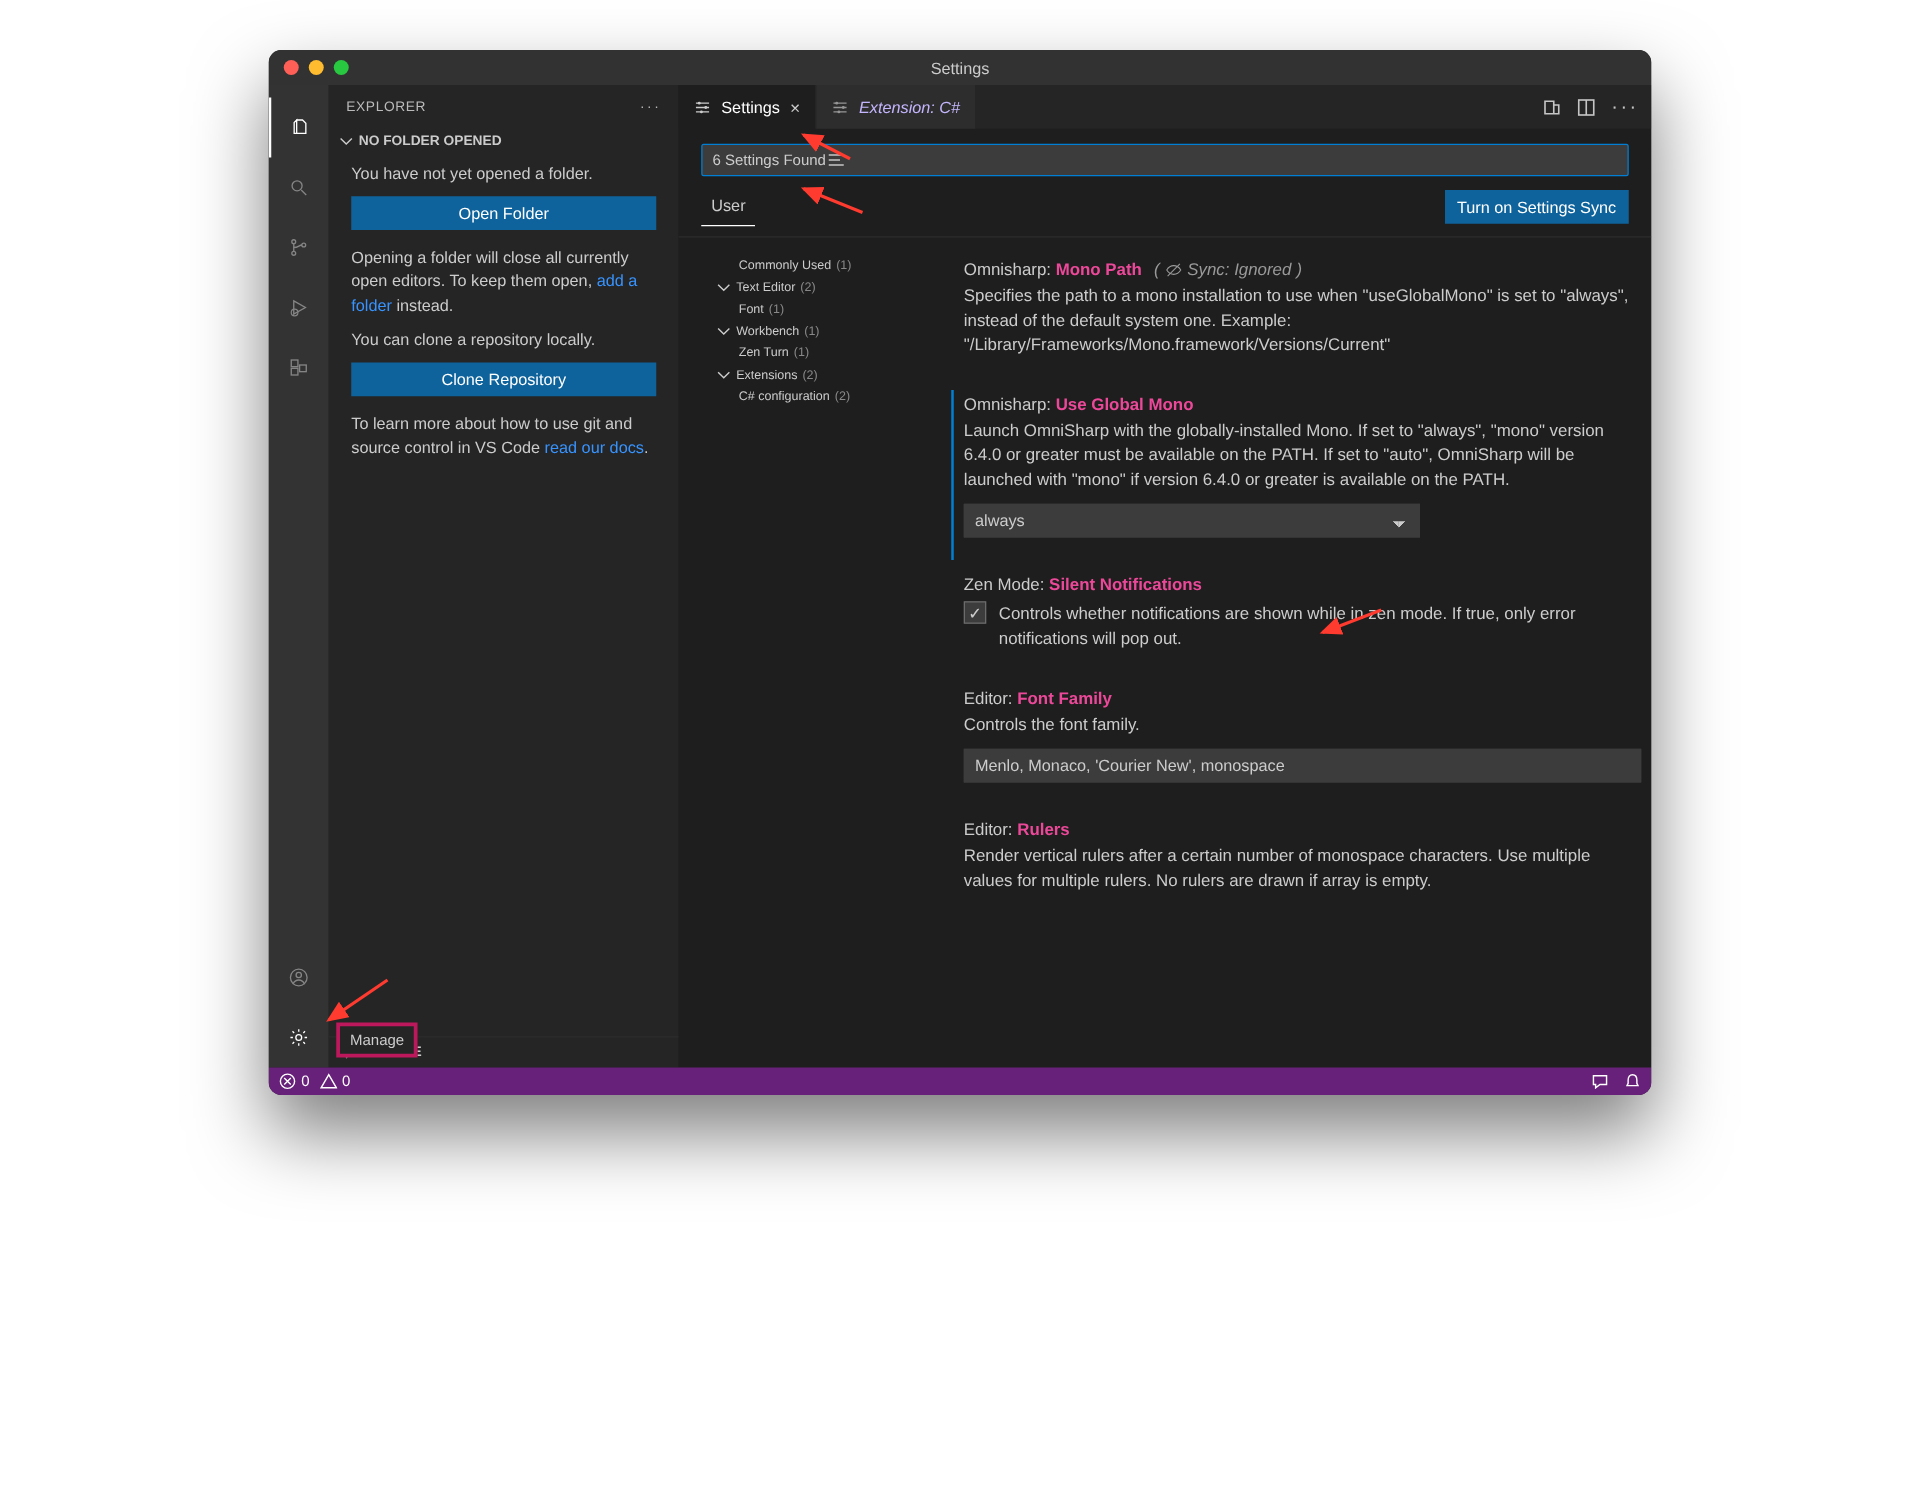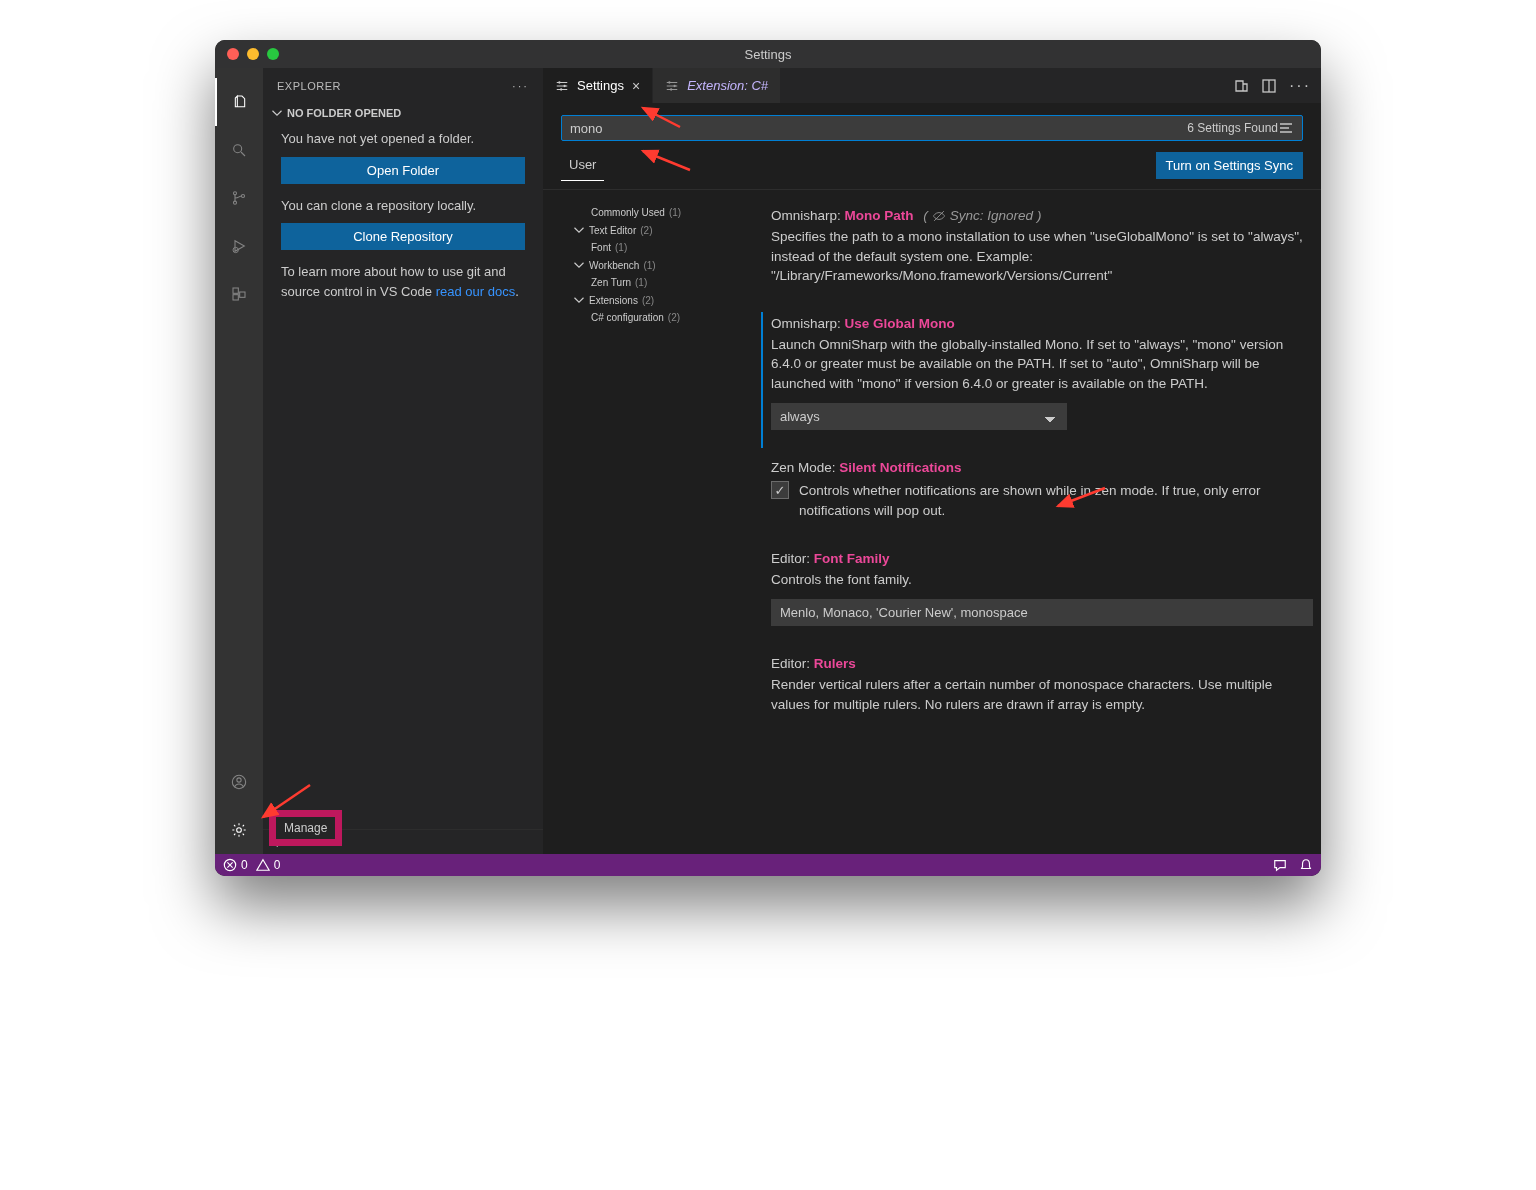--- a/index.html
+++ b/index.html
@@ -98,34 +98,34 @@
   .setting-title{ color:#e7e7e7; }
   .setting-title .scope{color:#ccc; font-weight:400;}
   .setting-title .key{color:#ec4899; font-weight:700;}
   .setting-desc{ color:#ccc; margin-top:4px; line-height:1.45;}
   .setting-action{ margin-top:10px;}
   .edit-link{ color:#ccc; text-decoration:underline; cursor:pointer;}
   .ignored{ color:#999; font-style:italic; display:inline-flex; align-items:center; gap:4px; margin-left:6px;}
   select.combo, input.textbox{
     background:#3c3c3c; color:#ccc; border:1px solid #3c3c3c; font-size:13px; padding:5px 8px;
   }
-  select.combo{ width:296px; appearance:none; -webkit-appearance:none; background-image: linear-gradient(45deg, transparent 50%, #ccc 50%), linear-gradient(135deg, #ccc 50%, transparent 50%); background-position: calc(100% - 16px) 13px, calc(100% - 11px) 13px; background-size:5px 5px,5px 5px; background-repeat:no-repeat;}
+  select.combo{ width:365px; appearance:none; -webkit-appearance:none; background-image: linear-gradient(45deg, transparent 50%, #ccc 50%), linear-gradient(135deg, #ccc 50%, transparent 50%); background-position: calc(100% - 16px) 13px, calc(100% - 11px) 13px; background-size:5px 5px,5px 5px; background-repeat:no-repeat;}
   input.textbox{ width:100%; }
   .checkbox-row{ display:flex; align-items:flex-start; gap:10px; margin-top:6px;}
   .cb{ width:18px; height:18px; background:#3c3c3c; border:1px solid #6b6b6b; display:flex; align-items:center; justify-content:center; color:#ccc; font-size:13px; flex-shrink:0;}
   
   .statusbar{ height:22px; background:#68217a; color:#fff; display:flex; align-items:center; font-size:12px; padding:0 8px; gap:8px;}
   .statusbar .sb-right{ margin-left:auto; display:flex; gap:12px; align-items:center;}
   .ic{ width:16px;height:16px; display:inline-block; }
   
   .arrow{ position:absolute; pointer-events:none; }
   .arrow svg{ overflow:visible;}
   
   .tooltip{
-    position:absolute; background:#252526; color:#ccc; border:7px solid #be185d; font-size:12px; padding:4px 8px;
+    position:absolute; background:#252526; color:#ccc; border:3px solid #be185d; font-size:12px; padding:4px 8px;
   }
 </style>
 </head>
 <body>
 
 <div class="window">
 
   <div class="titlebar">
     <div class="traffic">
       <div class="dot red"></div>
@@ -193,20 +193,23 @@
       </div>
       <div class="sidebar-section-head">
         <svg width="12" height="12" viewBox="0 0 16 16">
             <path d="M2 5l6 6 6-6" fill="none" stroke="#ccc" stroke-width="1.5"></path>
           </svg>
         <span>NO FOLDER OPENED</span>
       </div>
       <div class="sidebar-content">
         <p>You have not yet opened a folder.</p>
         <button class="btn">Open Folder</button>
+        <p>
+          <span>Opening a folder will close all currently open editors. To keep them open, </span><span class="link">add a folder</span><span> instead.</span>
+        </p>
         <p>You can clone a repository locally.</p>
         <button class="btn">Clone Repository</button>
         <p>
           <span>To learn more about how to use git and source control in VS Code </span><span class="link">read our docs</span><span>.</span>
         </p>
       </div>
       <div style="flex:1"></div>
       <div class="outline-head">
         <svg width="12" height="12" viewBox="0 0 16 16">
             <path d="M5 2l6 6-6 6" fill="none" stroke="#ccc" stroke-width="1.5"></path>
@@ -243,21 +246,20 @@
           <svg width="16" height="16" viewBox="0 0 16 16">
               <rect x="2" y="2" width="12" height="12" fill="none" stroke="#c5c5c5" stroke-width="1.3"></rect>
               <line x1="8" y1="2" x2="8" y2="14" stroke="#c5c5c5" stroke-width="1.3"></line>
             </svg>
           <span style="letter-spacing:2px;">···</span>
         </div>
       </div>
 
       <div class="search-row">
         <div class="search-box">
-          <input type="text" value="mono" style="">
           <div class="search-meta">
             <span>6 Settings Found</span>
             <svg width="16" height="16" viewBox="0 0 16 16">
                 <path d="M2 4h12M2 8h9M2 12h12" stroke="#c5c5c5" stroke-width="1.3"></path>
               </svg>
           </div>
         </div>
       </div>
 
       <div class="scope-row">

